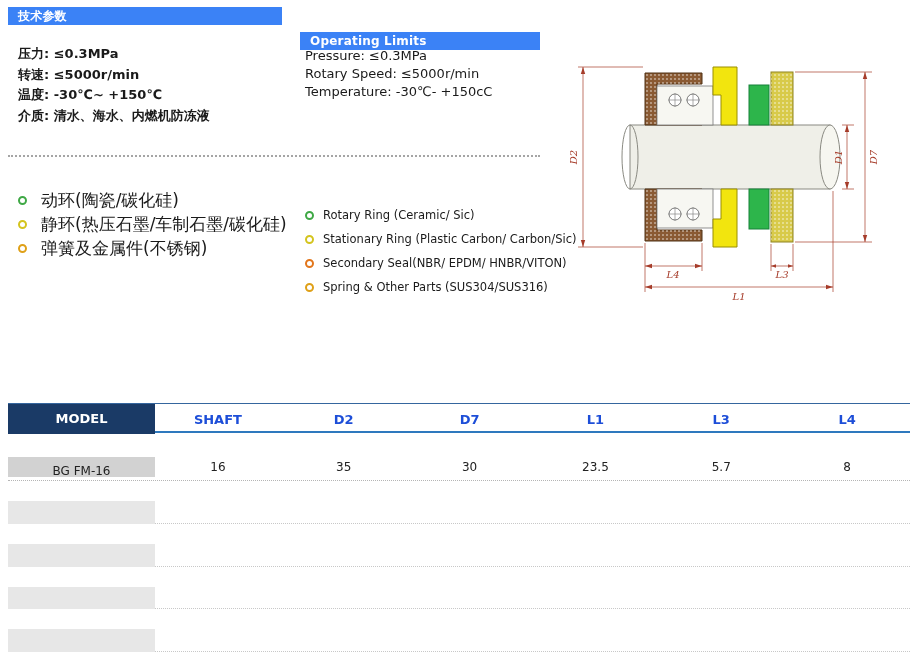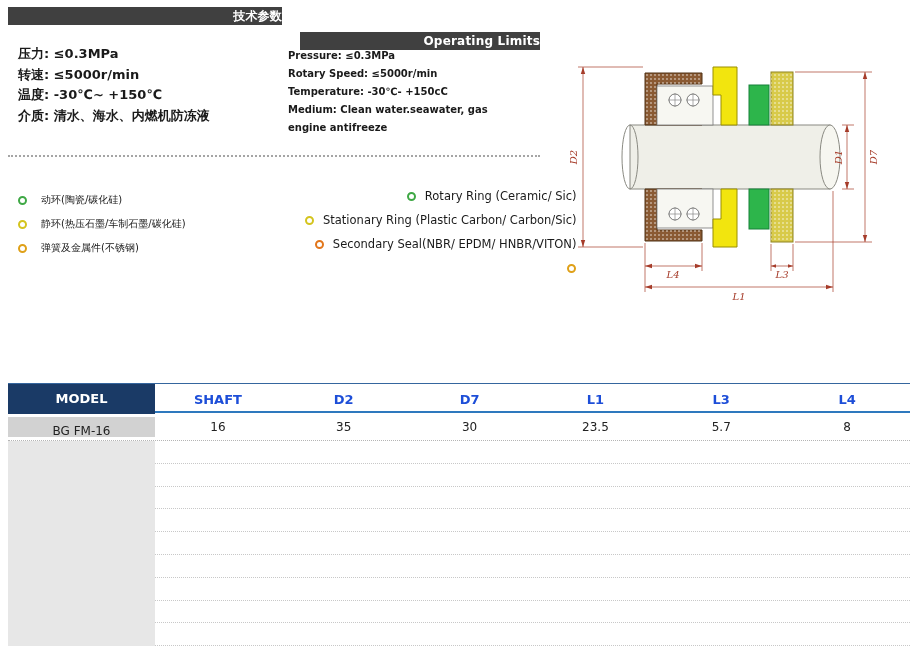--- a/index.html
+++ b/index.html
@@ -5,54 +5,54 @@
   * { margin:0; padding:0; box-sizing:border-box; }
   html,body { background:#ffffff; }
   body {
     width:920px; height:654px; position:relative; overflow:hidden;
     font-family:"DejaVu Sans","Liberation Sans",sans-serif; color:#1a1a1a;
   }
   .abs { position:absolute; }
 
   
   .bar {
-    height:18px; background:#404040; color:#fff;
+    height:18px; background:#3b82f6; color:#fff;
     font-size:12px; font-weight:bold; line-height:18px;
-    padding-left:10px; letter-spacing:0.2px;text-align:right;
+    padding-left:10px; letter-spacing:0.2px;
   }
   .bar-cn { left:8px; top:7px; width:274px; }
   .bar-en { left:300px; top:7px; width:240px;margin-top:25px; }
 
   
   .specs-cn { left:18px; top:44px; font-size:13px; line-height:20.5px;font-weight:bold; }
-  .specs-en { left:288px; top:47px; font-size:10px; line-height:18px; width:238px;font-weight:bold; }
+  .specs-en { left:305px; top:47px; font-size:13px; line-height:18px; width:238px; }
 
   .dotted-divider {
     left:8px; top:155px; width:532px; height:0;
     border-top:2px dotted #a5a5a5;
   }
 
   
   .mat-list { display:flex; flex-direction:column; }
   .mat-cn { left:18px; top:188px; }
-  .mat-en { left:305px; top:184px;align-items:flex-end; }
+  .mat-en { left:305px; top:203px; }
   .mat-item { display:flex; align-items:center; height:24px; gap:9px; }
-  .mat-cn .mat-item { font-size:10px;gap:14px; }
+  .mat-cn .mat-item { font-size:17px;gap:14px; }
   .mat-en .mat-item { font-size:11.5px; }
   .bullet {
     width:9px; height:9px; border-radius:50%;
     border:2.5px solid #999; background:#fff; flex:0 0 auto;
   }
 
   
   .diagram { left:565px; top:45px; width:350px; height:275px; }
 
   
   .dim-table { left:8px; top:383px; width:902px; }
-  .trow { display:grid; grid-template-columns:147px repeat(6,1fr); align-items:center; }
+  .trow { display:grid; grid-template-columns:147px repeat(6,1fr); align-items:center;margin-top:20px; }
   .thead {
     height:30px;
     border-top:1px solid #35669e;
     border-bottom:2px solid #2e79be;
   }
   .cell { text-align:center; }
   .head { font-size:13px; font-weight:bold; color:#1d4ed8; }
   .model-head {
     background:#1a3a66; color:#fff; font-weight:bold; font-size:13px;
     height:30px; line-height:30px;
@@ -78,21 +78,20 @@
     <div>压力: ≤0.3MPa</div>
     <div>转速: ≤5000r/min</div>
     <div>温度: -30℃~ +150℃</div>
     <div>介质: 清水、海水、内燃机防冻液</div>
   </div>
 
   <div class="specs-en abs">
     <div>Pressure: ≤0.3MPa</div>
     <div>Rotary Speed: ≤5000r/min</div>
     <div>Temperature: -30℃- +150cC</div>
-    <div>Medium: Clean water.seawater, gas engine antifreeze</div>
   </div>
 
   <div class="dotted-divider abs"></div>
 
   <div class="mat-list mat-cn abs">
     <div class="mat-item">
       <span class="bullet" style="border-color: rgb(63, 168, 69);"></span>
       <span>动环(陶瓷/碳化硅)</span>
     </div>
     <div class="mat-item">
@@ -113,20 +112,21 @@
     <div class="mat-item">
       <span class="bullet" style="border-color: rgb(212, 196, 30);"></span>
       <span>Stationary Ring (Plastic Carbon/ Carbon/Sic)</span>
     </div>
     <div class="mat-item">
       <span class="bullet" style="border-color: rgb(226, 118, 27);"></span>
       <span>Secondary Seal(NBR/ EPDM/ HNBR/VITON)</span>
     </div>
     <div class="mat-item">
       <span class="bullet" style="border-color: rgb(223, 160, 24);"></span>
+      <span>Spring &amp; Other Parts (SUS304/SUS316)</span>
     </div>
   </div>
 
   <svg class="diagram abs" viewBox="0 0 350 275">
     <defs>
       <pattern id="knurl" width="4" height="4" patternUnits="userSpaceOnUse">
         <circle cx="2" cy="2" r="0.9" fill="rgba(255,255,255,0.55)"></circle>
       </pattern>
     </defs>
 

